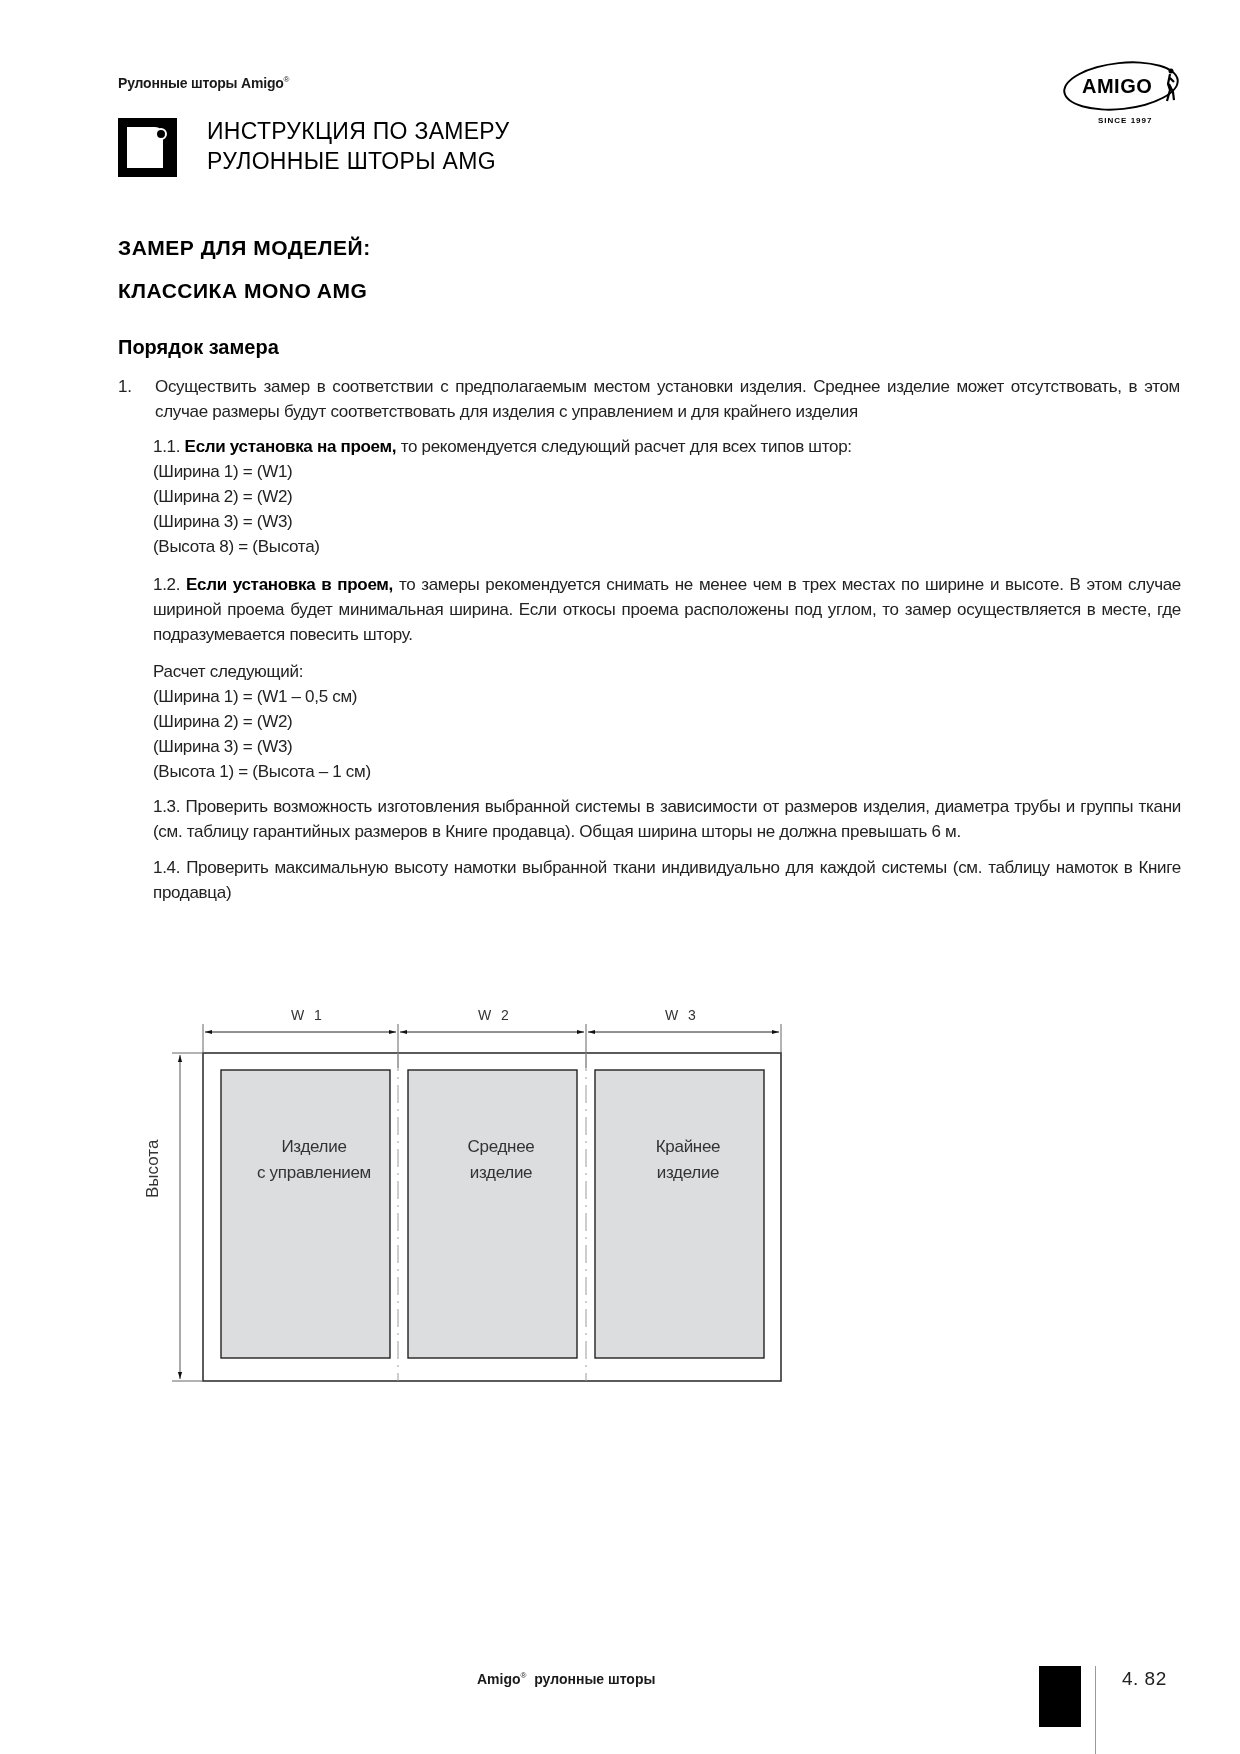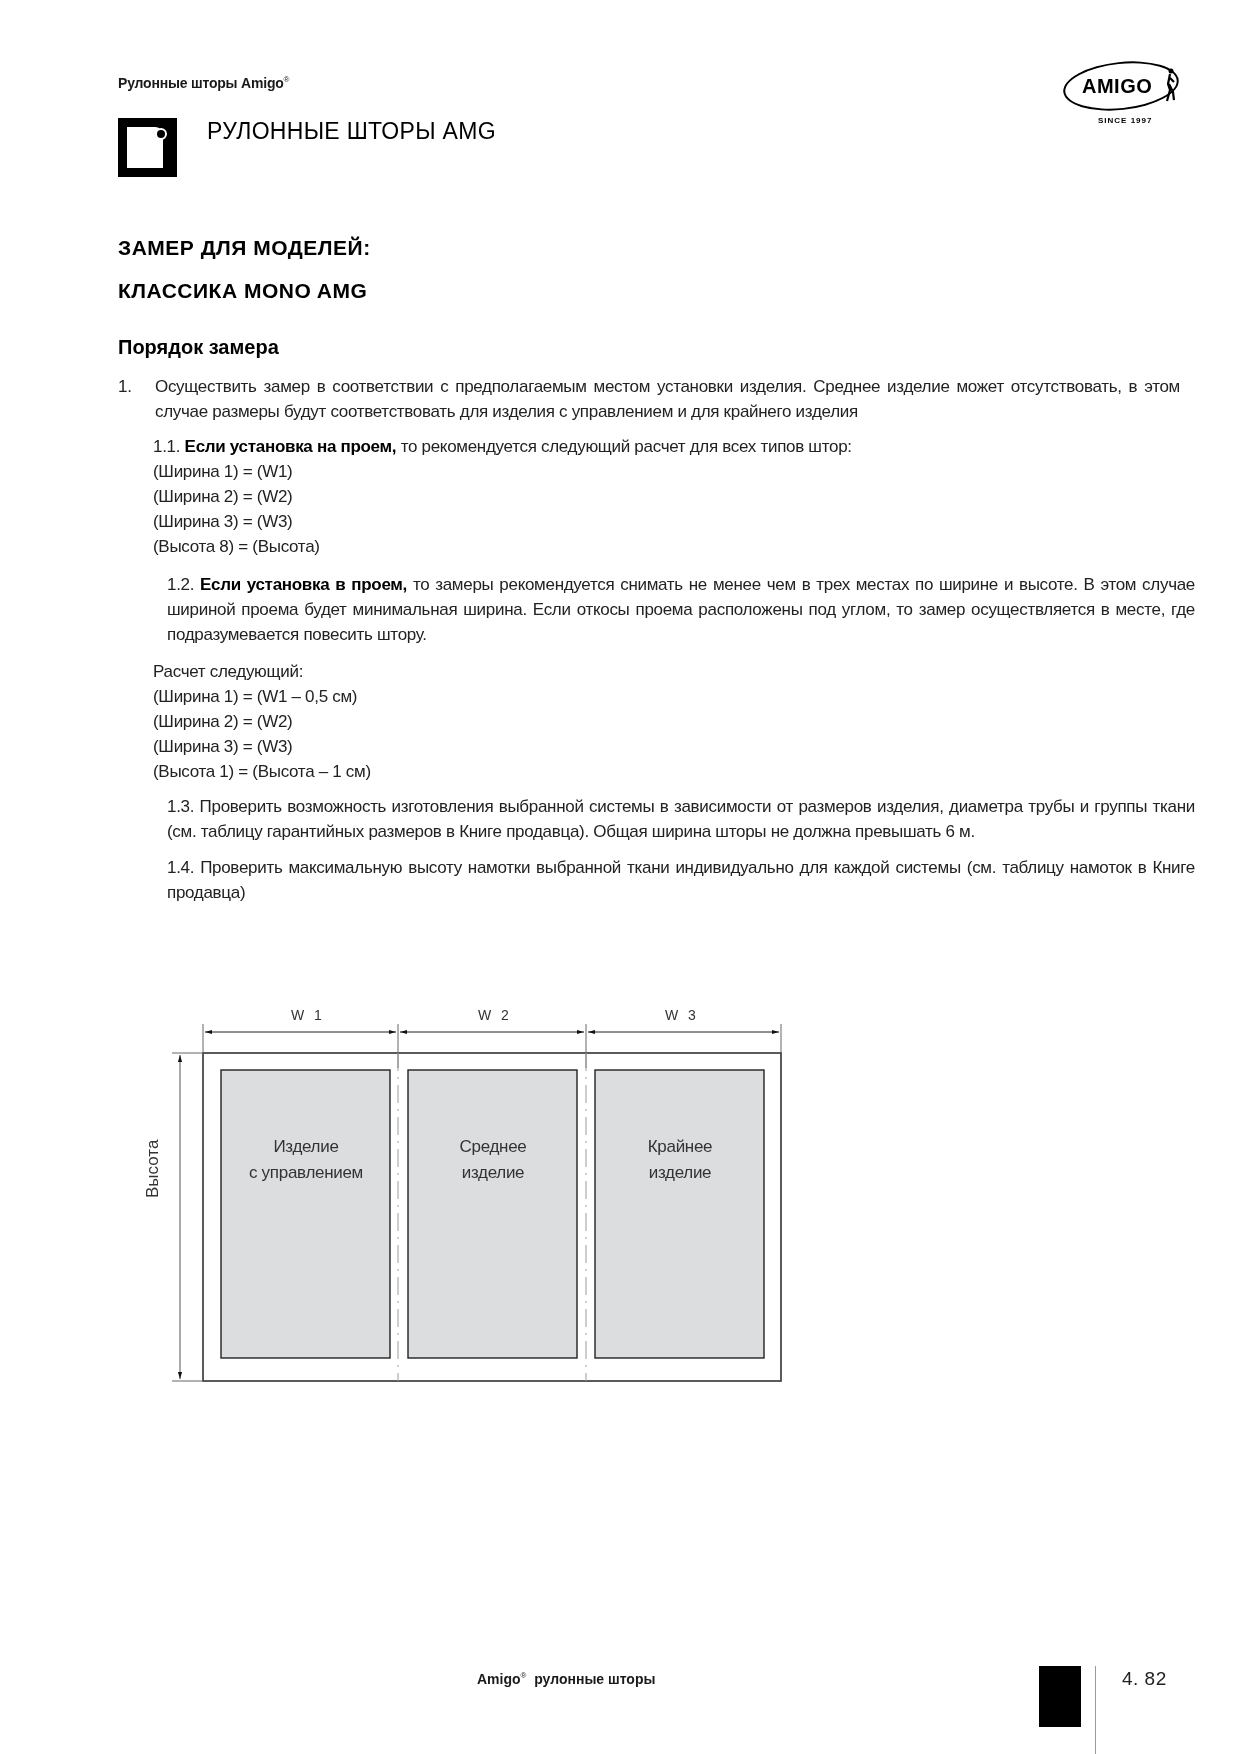--- a/index.html
+++ b/index.html
@@ -25,23 +25,23 @@
   .logo-since { position: absolute; left: 36px; top: 58px; font-size: 8px; font-weight: bold; letter-spacing: 1px; color: #000; }
 
   .h2 { left: 118px; font-size: 21px; font-weight: bold; letter-spacing: 0.5px; color: #000; }
   .h3 { left: 118px; font-size: 20px; font-weight: bold; color: #000; }
 
   .body-text { font-size: 17px; line-height: 25px; color: #222; letter-spacing: -0.3px; }
   .list-num { left: 118px; top: 374px; }
   .p1 { left: 155px; top: 374px; width: 1025px; text-align: justify; text-align-last: left; }
   .sub { left: 153px; width: 1028px; }
   .sub b { color: #000; }
-  .justify { text-align: justify; margin-left: 14px; }
+  .justify { text-align: justify; }
   .dim-label { position: absolute; font-size: 14px; color: #333; letter-spacing: 3px; }
-  .panel-label { position: absolute; font-size: 17px; line-height: 26px; color: #333; text-align: center; width: 170px; letter-spacing: -0.3px; }
+  .panel-label { position: absolute; font-size: 17px; line-height: 26px; color: #333; text-align: center; width: 170px; letter-spacing: -0.3px; margin-left: 8px; }
   .height-label { position: absolute; left: 143px; top: 1198px; font-size: 17px; color: #333; transform: rotate(-90deg); transform-origin: left top; }
 
   .footer-text { left: 477px; top: 1671px; font-size: 14px; font-weight: bold; }
   .footer-text sup { font-size: 8px; font-weight: normal; }
   .footer-box { left: 1039px; top: 1666px; width: 42px; height: 61px; background: #000; }
   .footer-rule { left: 1095px; top: 1666px; width: 1px; height: 88px; background: #9a9a9a; }
   .page-number { left: 1122px; top: 1668px; font-size: 19px; color: #222; letter-spacing: 0.5px; }
 </style>
 </head>
 <body>
@@ -49,20 +49,21 @@
 <div class="abs running-head">
   <span>Рулонные шторы Amigo</span><sup>®</sup>
 </div>
 
 <div class="abs title-icon">
   <div class="inner"></div>
   <div class="dot"></div>
 </div>
 
 <div class="abs title">
+  <div>ИНСТРУКЦИЯ ПО ЗАМЕРУ</div>
   <div>РУЛОННЫЕ ШТОРЫ AMG</div>
 </div>
 
 <div class="abs logo">
   <div class="logo-ellipse"></div>
   <div class="logo-word">AMIGO</div>
   <svg class="logo-figure" viewBox="0 0 10 34">
     <circle cx="6" cy="3" r="2.5" fill="#000"></circle>
     <path d="M5 6 L3 16 L5 22 L2 33 M5 10 L9 14 M4 16 L8 24 L9 32" stroke="#000" stroke-width="2.2" fill="none"></path>
   </svg>

